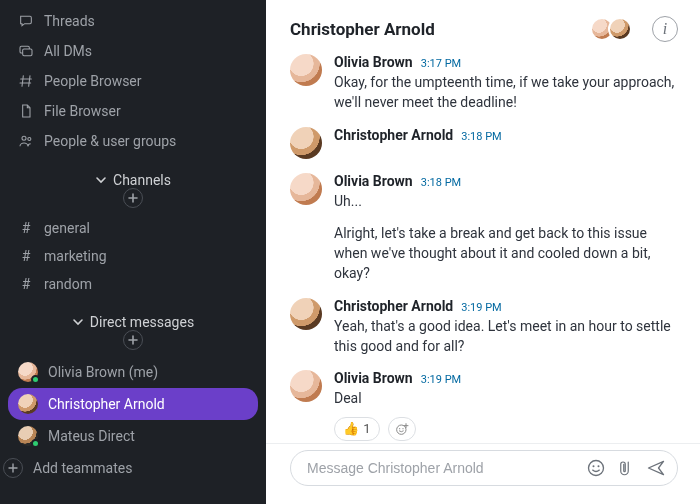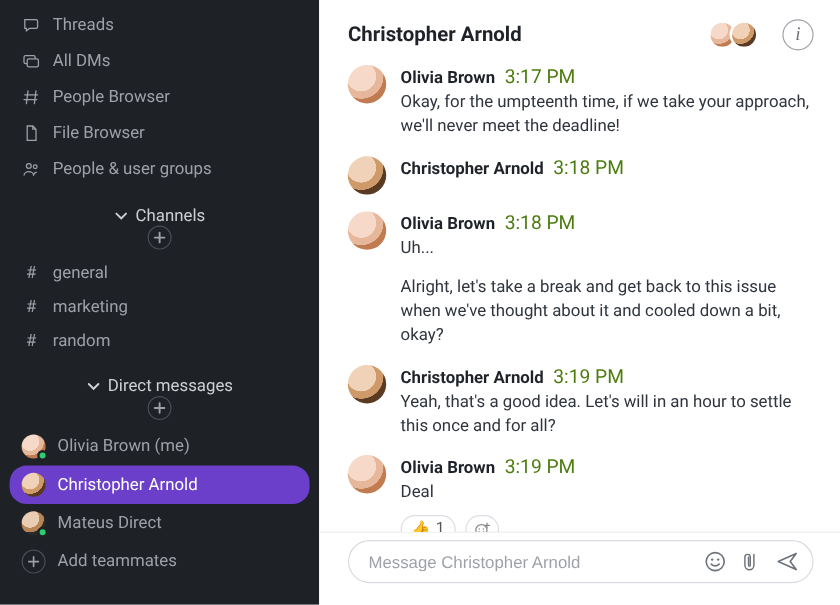--- a/index.html
+++ b/index.html
@@ -54,21 +54,21 @@
     color: #fff;
     border-radius: 14px;
     margin: 0 8px;
     padding: 6px 10px;
   }
   .presence {
     position:absolute; bottom:-2px; right:-2px; width:9px; height:9px; border-radius:50%;
     background:#2ecc71; border:2px solid #1e2126;
   }
   .avwrap { position:relative; width:20px; height:20px; }
-  .add-mates { display:flex; align-items:center; gap:10px; padding:6px 18px; cursor:pointer; }
+  .add-mates { display:flex; align-items:center; gap:10px; padding:6px 3px; cursor:pointer; }
   .avplus { border:1px solid #4a4e55; display:flex; align-items:center; justify-content:center; font-size:12px;}
   
   .main {
     flex:1;
     display:flex;
     flex-direction:column;
     background:#fff;
   }
   .header {
     display:flex;
@@ -84,21 +84,21 @@
   .messages {
     flex:1;
     overflow-y:auto;
     padding: 0 22px 4px 24px;
   }
   .msg { display:flex; gap:12px; margin-bottom:14px; }
   .msg .mava { width:32px; height:32px; border-radius:50%; flex:0 0 32px; }
   .msg .body { flex:1; }
   .msg .meta { display:flex; align-items:flex-end; gap:8px; margin-bottom:2px;}
   .msg .author { font-weight:700; font-size:14px; color:#1f2329;}
-  .msg .time { font-size:16px; color:#4d7c0f; }
+  .msg .time { font-size:11px; color:#0369a1; }
   .msg .text { font-size:14px; color:#2f343d; line-height:1.45; }
   .msg .text .para + .para { margin-top:12px; }
   .reactions { display:flex; gap:8px; margin-top:8px; }
   .react-chip {
     display:flex; align-items:center; gap:4px;
     border:1px solid #dcdfe3; border-radius:14px; padding:2px 8px;
     font-size:13px; color:#555; background:#fff; cursor:pointer;
   }
   .react-add {
     width:28px; height:24px; border:1px solid #dcdfe3; border-radius:14px;
@@ -298,21 +298,21 @@
         </div>
       </div>
       <div class="msg">
         <div class="mava av-chris"></div>
         <div class="body">
           <div class="meta">
             <span class="author">Christopher Arnold</span>
             <span class="time">3:19 PM</span>
           </div>
           <div class="text">
-            <div class="para">Yeah, that's a good idea. Let's will in an hour to settle this once and for all?</div>
+            <div class="para">Yeah, that's a good idea. Let's meet in an hour to settle this good and for all?</div>
           </div>
         </div>
       </div>
       <div class="msg">
         <div class="mava av-olivia"></div>
         <div class="body">
           <div class="meta">
             <span class="author">Olivia Brown</span>
             <span class="time">3:19 PM</span>
           </div>

